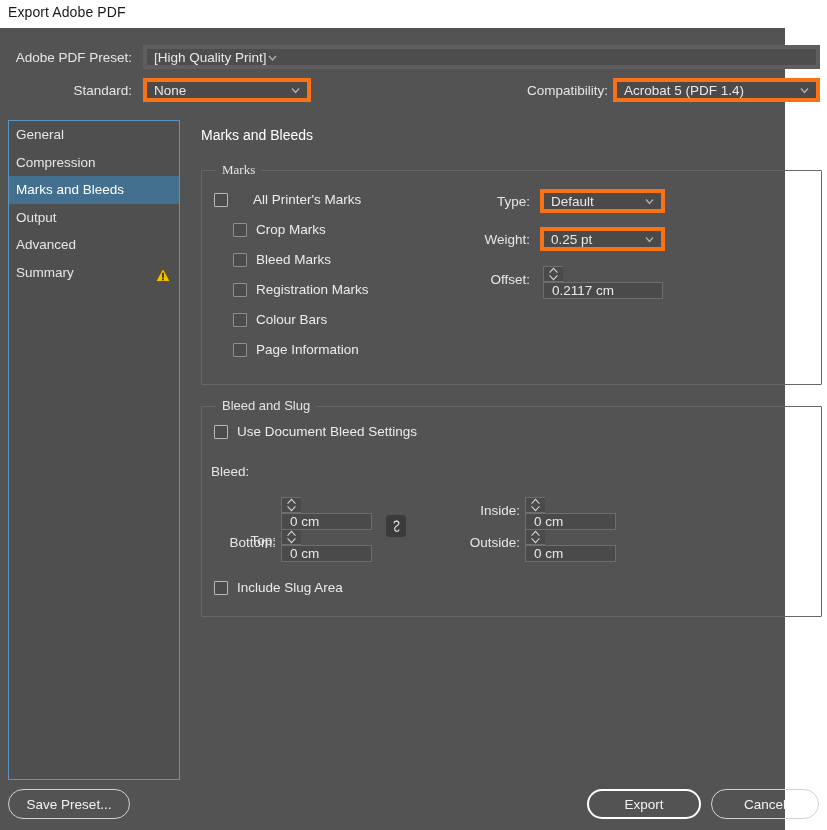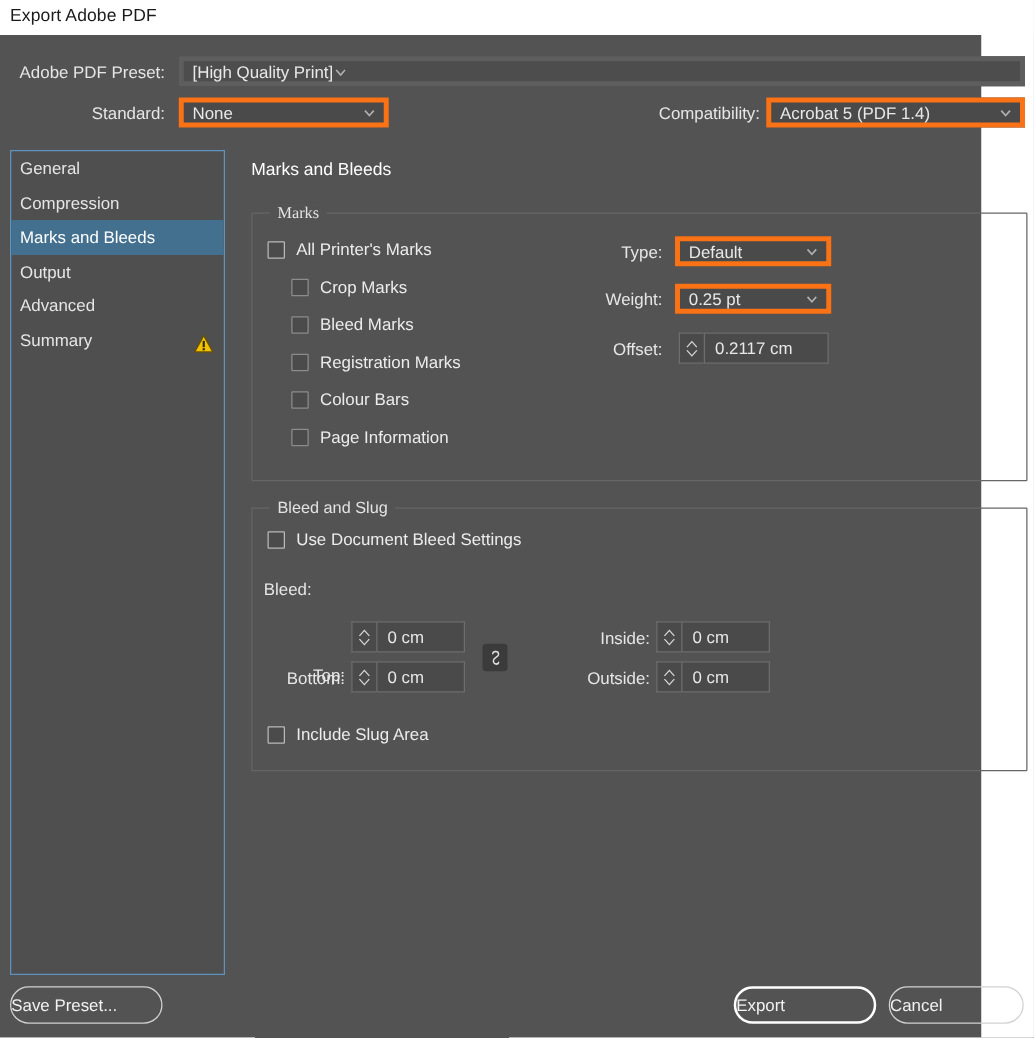--- a/index.html
+++ b/index.html
@@ -119,20 +119,21 @@
     margin-left: 9px;
     font-size: 13.5px;
     color: #ececec;
   }
 
   
   .spinner {
     position: absolute;
     display: flex;
     align-items: stretch;
+    flex-direction: column;
   }
   .spin-btns {
     width: 20px;
     background: #4a4a4a;
     border: 1px solid #6e6e6e;
     border-right: none;
     display: flex;
     flex-direction: column;
     align-items: center;
     justify-content: center;
@@ -162,20 +163,21 @@
   
   .btn {
     position: absolute;
     border-radius: 16px;
     border: 1px solid #d2d2d2;
     background: transparent;
     color: #f2f2f2;
     font-size: 13.5px;
     display: flex;
     align-items: center;
+    justify-content: center;
     font-family: "Liberation Sans", sans-serif;
   }
   .btn.default { border-width: 2px; border-color: #ffffff; }
 </style>
 </head>
 <body>
 
 <div id="app">
 
   <div class="titlebar">
@@ -239,21 +241,21 @@
       </span>
     </div>
   </div>
 
   <div class="panel-title">Marks and Bleeds</div>
 
   <div class="group" style="left:201px; top:170px; width:621px; height:215px;font-family:Liberation Serif, serif;">
     <span class="group-label">Marks</span>
   </div>
 
-  <div class="cbrow" style="left:214px; top:192px;">
+  <div class="cbrow" style="left:214px; top:192px;gap:16px;">
     <span class="cbox"></span>
     <span class="cblabel">All Printer's Marks</span>
   </div>
   <div class="cbrow" style="left:233px; top:222px;">
     <span class="cbox dim"></span>
     <span class="cblabel">Crop Marks</span>
   </div>
   <div class="cbrow" style="left:233px; top:252px;">
     <span class="cbox dim"></span>
     <span class="cblabel">Bleed Marks</span>

